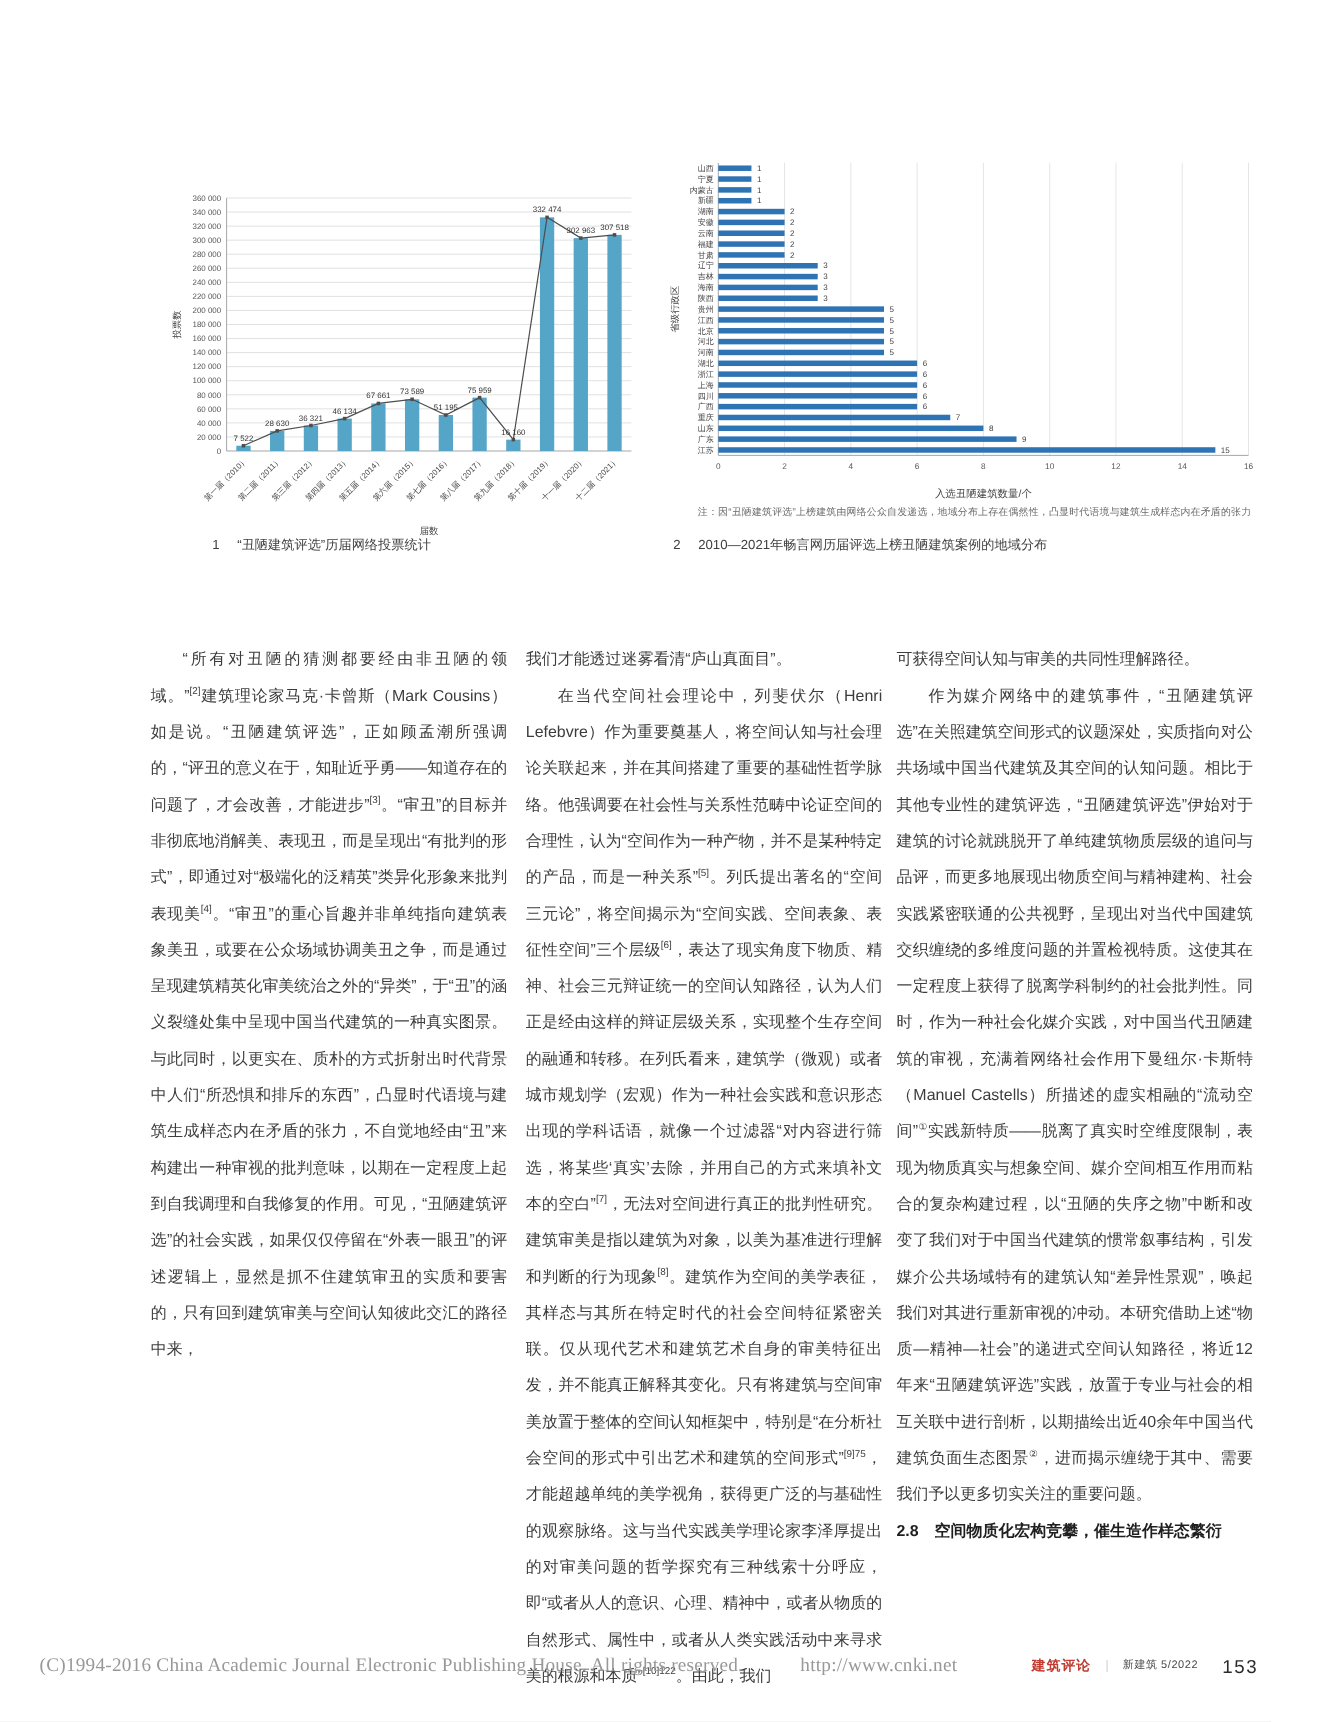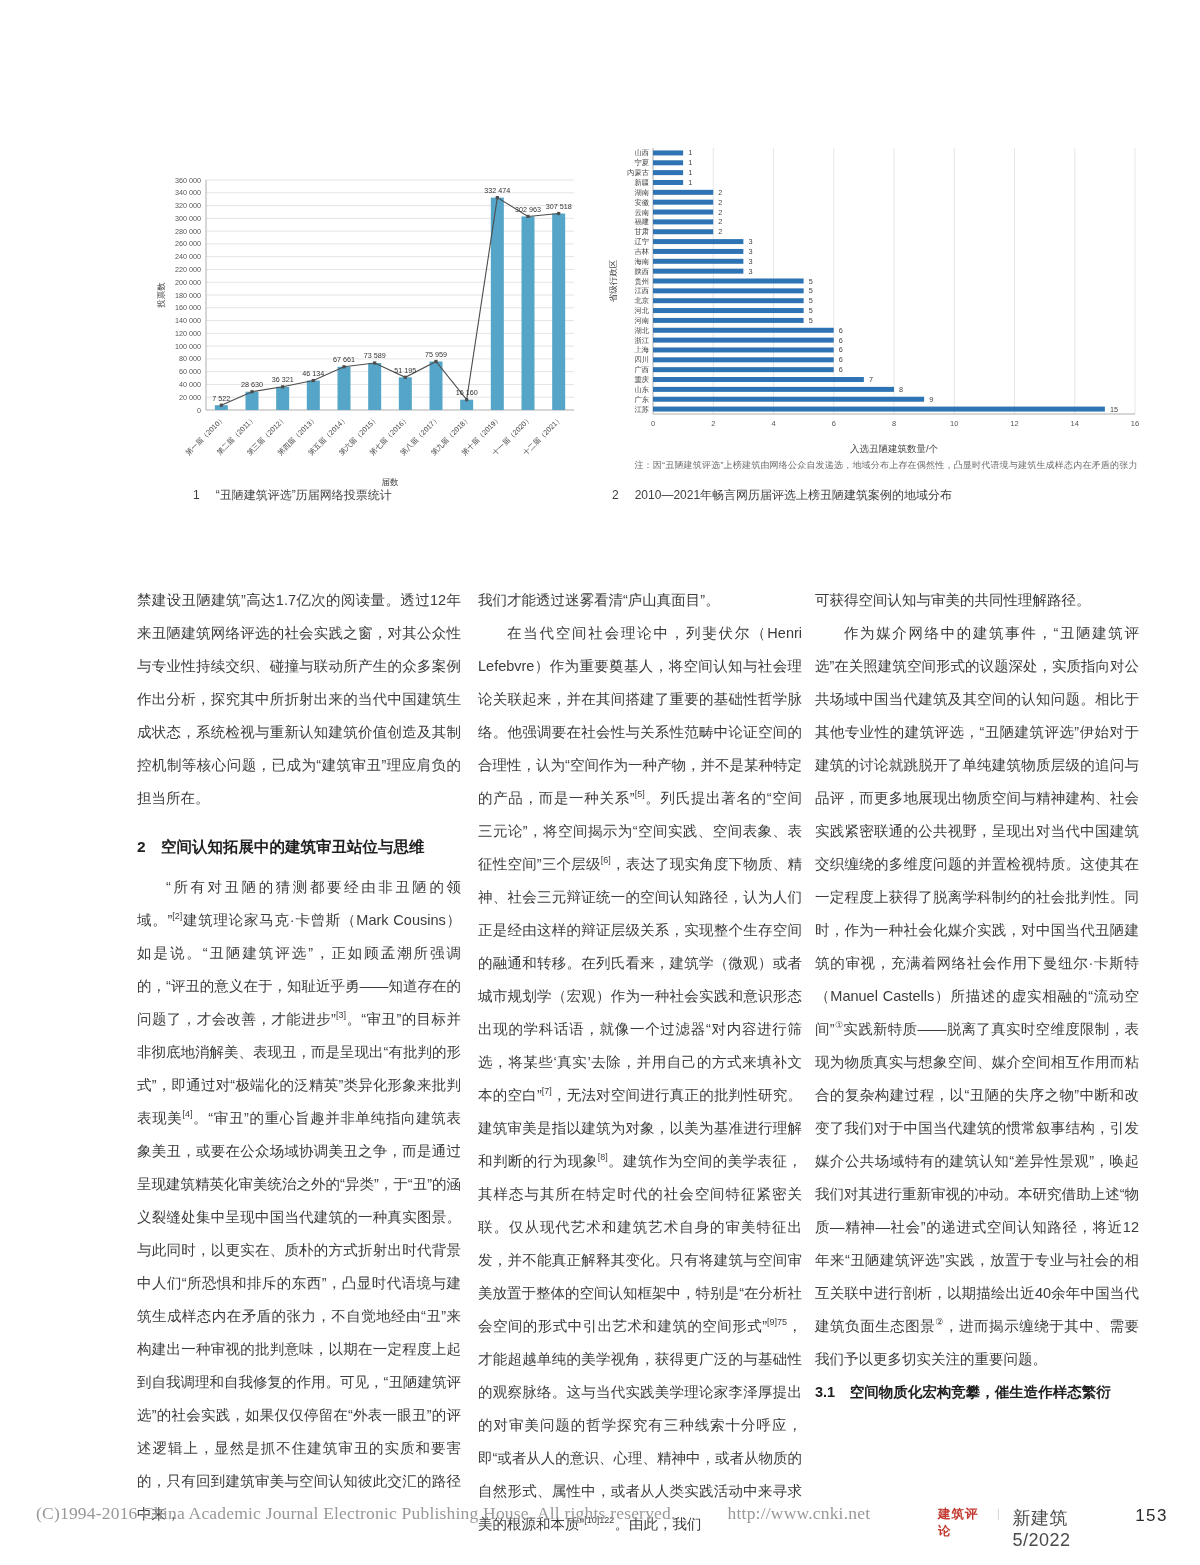--- a/index.html
+++ b/index.html
@@ -23,21 +23,21 @@
   .h-sec{font-size:15.5px;font-weight:bold;color:#1f1f1f;margin:17px 0 9px;line-height:30px;}
   .h-sub{font-size:14.5px;font-weight:bold;color:#1f1f1f;margin:0;line-height:33px;}
 
   
   .footer-left{position:absolute;left:36px;top:1503px;font-family:"Liberation Serif","DejaVu Serif",serif;
                font-size:17.5px;color:#989898;letter-spacing:0.2px;}
   .footer-left .url{margin-left:52px;}
   .footer-right{position:absolute;left:938px;top:1506px;width:230px;display:flex;align-items:flex-start;}
   .journal-cn{color:#c23a30;font-size:12.5px;font-weight:bold;letter-spacing:1px;}
   .footer-divider{color:#c2c2c2;font-size:11px;margin:0 9px;}
-  .issue{color:#4a4a4a;font-size:18px;letter-spacing:0.5px;}
+  .issue{color:#4a4a4a;font-size:10px;letter-spacing:0.5px;}
   .page-num{color:#2a2a2a;font-size:17px;margin-left:22px;letter-spacing:1.5px;}
 </style>
 </head>
 <body>
 
 <div class="page">
 
   <div class="fig-wrap" style="left:152px;top:150px;width:430px;height:340px;">
     <svg id="chart1" viewBox="0 0 430 340">
         <line x1="54" y1="260" x2="422" y2="260" stroke="#9a9a9a" stroke-width="0.8"></line>
@@ -243,34 +243,32 @@
   <div class="fig-note">注：因“丑陋建筑评选”上榜建筑由网络公众自发递选，地域分布上存在偶然性，凸显时代语境与建筑生成样态内在矛盾的张力</div>
 
   <div class="fig-cap" style="left:163px;width:430px;margin-left:30px;">
     <span class="num">1</span><span>“丑陋建筑评选”历届网络投票统计</span>
   </div>
   <div class="fig-cap" style="left:612px;width:556px;">
     <span class="num">2</span><span>2010—2021年畅言网历届评选上榜丑陋建筑案例的地域分布</span>
   </div>
 
   <div class="col" style="left:137px;">
-    <p>禁建设丑陋建筑”高达1.7亿次的阅读量。透过12年来丑陋建筑网络评选的社会实践之窗，对其公众性与专业性持续交织、碰撞与联动所产生的众多案例作出分析，探究其中所折射出来的当代中国建筑生成状态，系统检视与重新认知建筑价值创造及其制控机制等核心问题，已成为“建筑审丑”理应肩负的担当所在。</p>
-    <div class="h-sec">2　空间认知拓展中的建筑审丑站位与思维</div>
     <p class="ind">“所有对丑陋的猜测都要经由非丑陋的领域。”<sup>[2]</sup>建筑理论家马克·卡曾斯（Mark Cousins）如是说。“丑陋建筑评选”，正如顾孟潮所强调的，“评丑的意义在于，知耻近乎勇——知道存在的问题了，才会改善，才能进步”<sup>[3]</sup>。“审丑”的目标并非彻底地消解美、表现丑，而是呈现出“有批判的形式”，即通过对“极端化的泛精英”类异化形象来批判表现美<sup>[4]</sup>。“审丑”的重心旨趣并非单纯指向建筑表象美丑，或要在公众场域协调美丑之争，而是通过呈现建筑精英化审美统治之外的“异类”，于“丑”的涵义裂缝处集中呈现中国当代建筑的一种真实图景。与此同时，以更实在、质朴的方式折射出时代背景中人们“所恐惧和排斥的东西”，凸显时代语境与建筑生成样态内在矛盾的张力，不自觉地经由“丑”来构建出一种审视的批判意味，以期在一定程度上起到自我调理和自我修复的作用。可见，“丑陋建筑评选”的社会实践，如果仅仅停留在“外表一眼丑”的评述逻辑上，显然是抓不住建筑审丑的实质和要害的，只有回到建筑审美与空间认知彼此交汇的路径中来，</p>
   </div>
 
   <div class="col" style="left:478px;">
     <p>我们才能透过迷雾看清“庐山真面目”。</p>
     <p class="ind">在当代空间社会理论中，列斐伏尔（Henri Lefebvre）作为重要奠基人，将空间认知与社会理论关联起来，并在其间搭建了重要的基础性哲学脉络。他强调要在社会性与关系性范畴中论证空间的合理性，认为“空间作为一种产物，并不是某种特定的产品，而是一种关系”<sup>[5]</sup>。列氏提出著名的“空间三元论”，将空间揭示为“空间实践、空间表象、表征性空间”三个层级<sup>[6]</sup>，表达了现实角度下物质、精神、社会三元辩证统一的空间认知路径，认为人们正是经由这样的辩证层级关系，实现整个生存空间的融通和转移。在列氏看来，建筑学（微观）或者城市规划学（宏观）作为一种社会实践和意识形态出现的学科话语，就像一个过滤器“对内容进行筛选，将某些‘真实’去除，并用自己的方式来填补文本的空白”<sup>[7]</sup>，无法对空间进行真正的批判性研究。建筑审美是指以建筑为对象，以美为基准进行理解和判断的行为现象<sup>[8]</sup>。建筑作为空间的美学表征，其样态与其所在特定时代的社会空间特征紧密关联。仅从现代艺术和建筑艺术自身的审美特征出发，并不能真正解释其变化。只有将建筑与空间审美放置于整体的空间认知框架中，特别是“在分析社会空间的形式中引出艺术和建筑的空间形式”<sup>[9]75</sup>，才能超越单纯的美学视角，获得更广泛的与基础性的观察脉络。这与当代实践美学理论家李泽厚提出的对审美问题的哲学探究有三种线索十分呼应，即“或者从人的意识、心理、精神中，或者从物质的自然形式、属性中，或者从人类实践活动中来寻求美的根源和本质”<sup>[10]122</sup>。由此，我们</p>
   </div>
 
   <div class="col" style="left:815px;">
     <p>可获得空间认知与审美的共同性理解路径。</p>
     <p class="ind">作为媒介网络中的建筑事件，“丑陋建筑评选”在关照建筑空间形式的议题深处，实质指向对公共场域中国当代建筑及其空间的认知问题。相比于其他专业性的建筑评选，“丑陋建筑评选”伊始对于建筑的讨论就跳脱开了单纯建筑物质层级的追问与品评，而更多地展现出物质空间与精神建构、社会实践紧密联通的公共视野，呈现出对当代中国建筑交织缠绕的多维度问题的并置检视特质。这使其在一定程度上获得了脱离学科制约的社会批判性。同时，作为一种社会化媒介实践，对中国当代丑陋建筑的审视，充满着网络社会作用下曼纽尔·卡斯特（Manuel Castells）所描述的虚实相融的“流动空间”<sup>①</sup>实践新特质——脱离了真实时空维度限制，表现为物质真实与想象空间、媒介空间相互作用而粘合的复杂构建过程，以“丑陋的失序之物”中断和改变了我们对于中国当代建筑的惯常叙事结构，引发媒介公共场域特有的建筑认知“差异性景观”，唤起我们对其进行重新审视的冲动。本研究借助上述“物质—精神—社会”的递进式空间认知路径，将近12年来“丑陋建筑评选”实践，放置于专业与社会的相互关联中进行剖析，以期描绘出近40余年中国当代建筑负面生态图景<sup>②</sup>，进而揭示缠绕于其中、需要我们予以更多切实关注的重要问题。</p>
-    <div class="h-sub">3.1　空间物质化宏构竞攀，催生造作样态繁衍</div>
+    <div class="h-sub">2.8　空间物质化宏构竞攀，催生造作样态繁衍</div>
   </div>
 
   <div class="footer-left">
     <span>(C)1994-2016 China Academic Journal Electronic Publishing House. All rights reserved.</span><span class="url">http://www.cnki.net</span>
   </div>
   <div class="footer-right">
     <span class="journal-cn">建筑评论</span>
     <span class="footer-divider">｜</span>
     <span class="issue">新建筑 5/2022</span>
     <span class="page-num">153</span>

